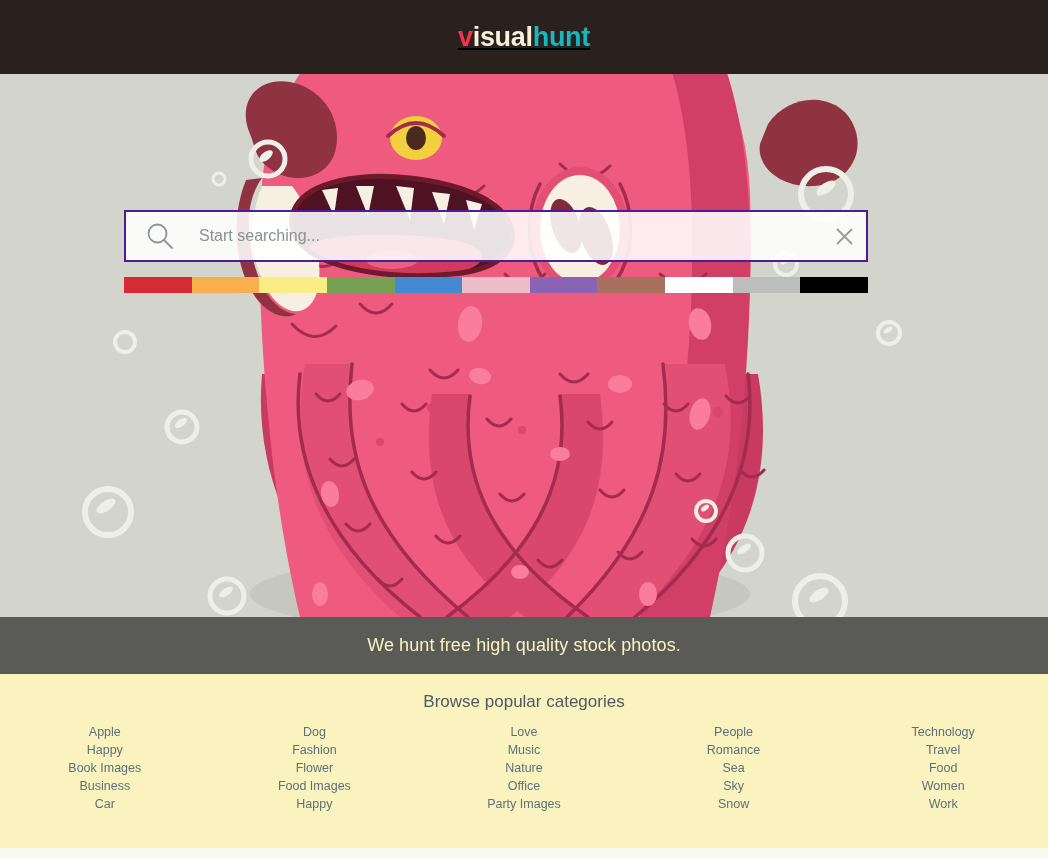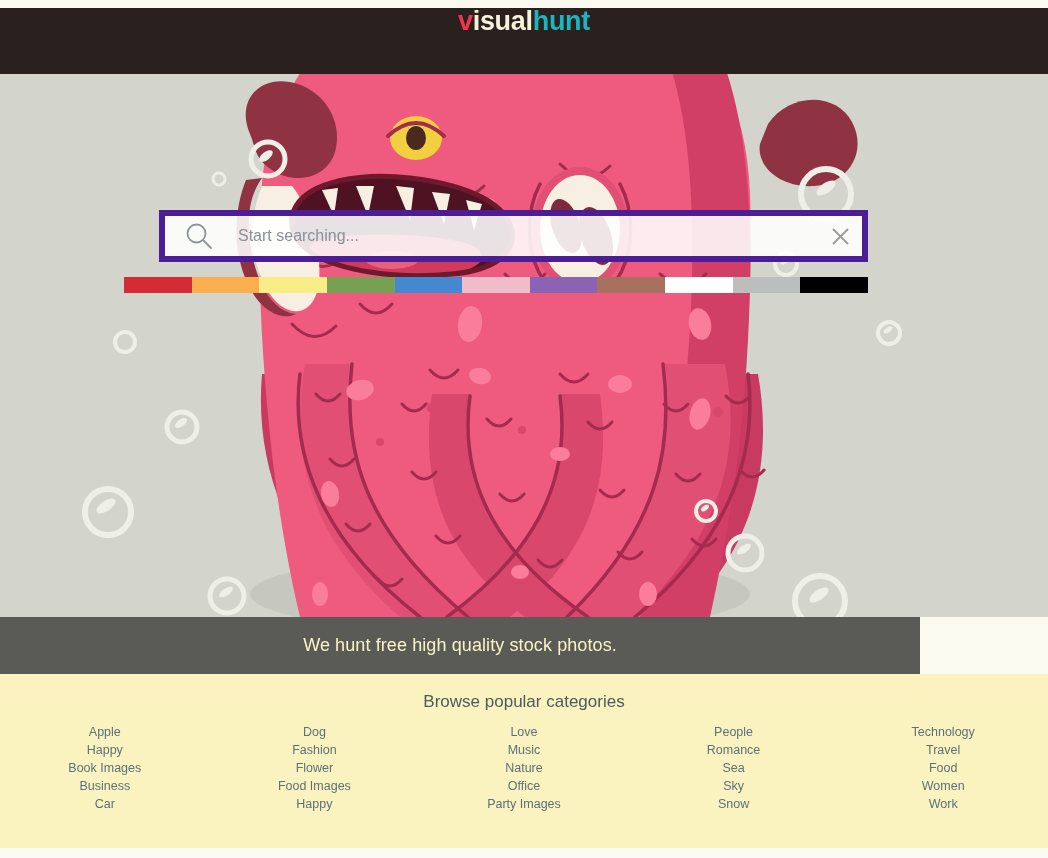--- a/index.html
+++ b/index.html
@@ -14,27 +14,28 @@
   .page {
     position: relative;
     width: 1048px;
     height: 858px;
     overflow: hidden;
   }
 
   
   .header {
     position: absolute;
-    left: 0; top: 8px;
+    left: 0; top: 0;
     width: 1048px;
     height: 74px;
     background: #2a211f;
     display: flex;
-    align-items: flex-start;
+    align-items: center;
     justify-content: center;
+    text-decoration: underline;
   }
   .logo {
     font-size: 27px;
     font-weight: bold;
     letter-spacing: -0.3px;
     line-height: 1;
     user-select: none;
   }
   .logo .l-v { color: #f6334f; }
   .logo .l-isual { color: #f7f1da; }
@@ -61,25 +62,24 @@
     position: absolute;
     left: 124px;
     top: 210px;
     width: 744px;
     z-index: 20;
   }
   .search-box {
     position: relative;
     height: 52px;
     background: rgba(255,255,255,0.88);
-    border: 6px solid #4c1d95;
+    border: 2px solid #4c1d95;
     box-sizing: border-box;
     display: flex;
     align-items: center;
-    margin-left: 35px;
   }
   .search-icon {
     margin-left: 19px;
     width: 30px;
     height: 30px;
     flex: 0 0 auto;
     display: block;
   }
   .search-input {
     flex: 1 1 auto;
@@ -117,21 +117,21 @@
     flex: 1 1 0;
     height: 16px;
     cursor: pointer;
   }
 
   
   .tagline {
     position: absolute;
     left: 0;
     top: 617px;
-    width: 920px;
+    width: 1048px;
     height: 57px;
     background: rgba(45,45,42,0.78);
     display: flex;
     align-items: center;
     justify-content: center;
     z-index: 15;
   }
   .tagline-text {
     color: #faf3c3;
     font-size: 18px;

